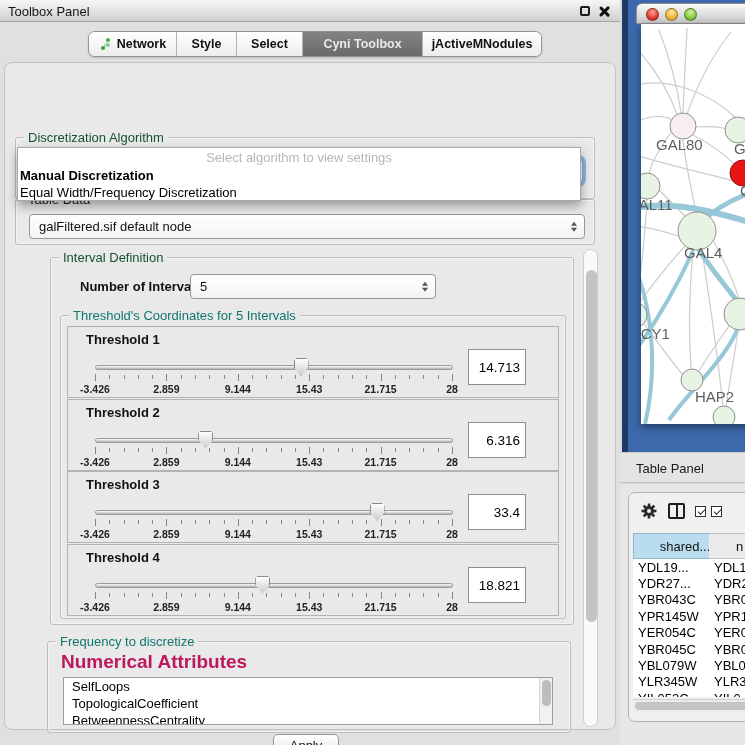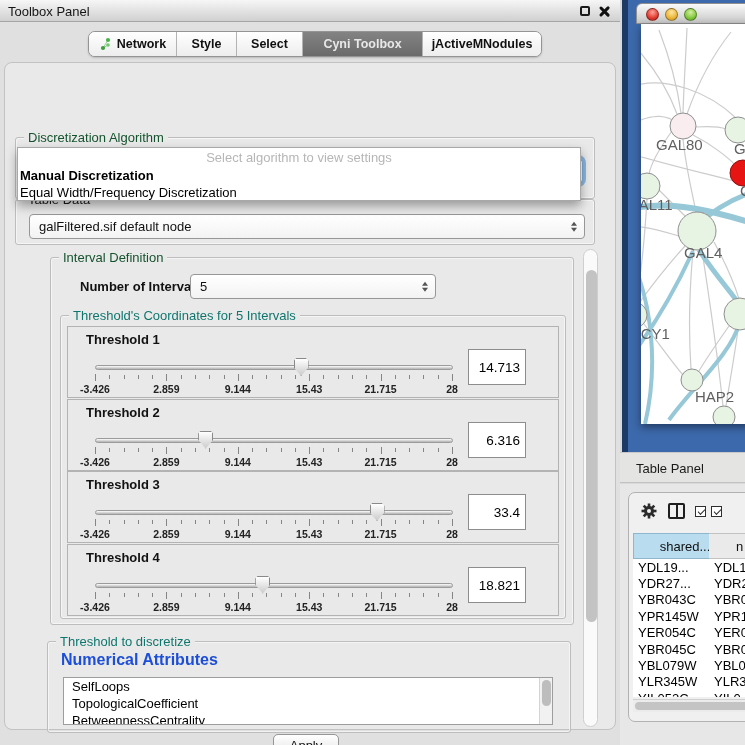--- a/index.html
+++ b/index.html
@@ -54,21 +54,21 @@
 .thr-label{position:absolute;left:8px;top:5px;font-size:13px;font-weight:bold;color:#111;margin-left:10px;}
 .sl-track{position:absolute;left:27px;top:38px;width:358px;height:5px;border:1px solid #9b9b9b;border-radius:3px;background:linear-gradient(#fdfdfd,#b2b2b2);cursor:pointer;}
 .sl-thumb{position:absolute;top:31px;width:15px;height:18px;background:linear-gradient(#ffffff,#cccccc);border:1px solid #898989;clip-path:polygon(18% 0,82% 0,100% 16%,100% 52%,50% 100%,0 52%,0 16%);cursor:pointer;}
 .tick{position:absolute;width:1px;background:#858585;}
 .tick.major{top:47px;height:7px;}
 .tick.minor{top:48px;height:4px;}
 .tick-label{position:absolute;top:56px;font-size:10.5px;font-weight:bold;color:#222;transform:translateX(-50%);white-space:nowrap;}
 .valbox{position:absolute;left:400px;top:22px;width:58px;height:36px;background:#fff;border:1px solid #8d8d8d;font-size:13.5px;color:#000;text-align:right;line-height:36px;padding-right:5px;}
 
 
-#attr-subtitle{position:absolute;left:56px;top:588px;font-size:16px;font-weight:bold;color:#1d4ed8;}
+#attr-subtitle{position:absolute;left:56px;top:588px;font-size:19px;font-weight:bold;color:#be185d;}
 #attr-list{position:absolute;left:58px;top:614px;width:490px;height:48px;background:#fff;border:1px solid #9d9d9d;overflow:hidden;}
 .attr-item{height:17px;line-height:17px;padding-left:8px;font-size:13px;color:#000;}
 #list-scroll{position:absolute;right:0;top:0;width:13px;height:100%;background:#f1f1f1;border-left:1px solid #d4d4d4;}
 #list-scroll .thumb{position:absolute;left:2px;top:2px;width:9px;height:26px;background:#bdbdbd;border-radius:5px;}
 
 #panel-scrollbar{position:absolute;left:578px;top:186px;width:15px;height:478px;background:#fafafa;border:1px solid #cfcfcf;border-radius:8px;}
 #panel-scrollbar .thumb{position:absolute;left:1.5px;top:20px;width:11px;height:352px;background:#c3c3c3;border-radius:6px;}
 
 #apply-btn{position:absolute;left:268px;top:671px;width:66px;height:22px;background:linear-gradient(#ffffff,#e4e4e4);border:1px solid #969696;border-radius:5px;font-size:13px;color:#111;font-family:"Liberation Sans",sans-serif;cursor:pointer;}
 
@@ -322,21 +322,21 @@
             <span class="tick-label" style="left: 98.4px;">2.859</span>
             <span class="tick-label" style="left: 169.8px;">9.144</span>
             <span class="tick-label" style="left: 241.2px;">15.43</span>
             <span class="tick-label" style="left: 312.6px;">21.715</span>
             <span class="tick-label" style="left: 384px;">28</span>
             <div class="valbox">18.821</div>
           </div>
         </div>
 
       <div id="gb-attr" class="groupbox">
-        <span class="gb-label gb-blue">Threshold to discretize</span>
+        <span class="gb-label gb-blue">Frequency to discretize</span>
       </div>
       <div id="attr-subtitle">Numerical Attributes</div>
       <div id="attr-list">
         <div class="attr-item">SelfLoops</div>
           <div class="attr-item">TopologicalCoefficient</div>
           <div class="attr-item">BetweennessCentrality</div>
           <div id="list-scroll">
             <div class="thumb"></div>
           </div>
       </div>

